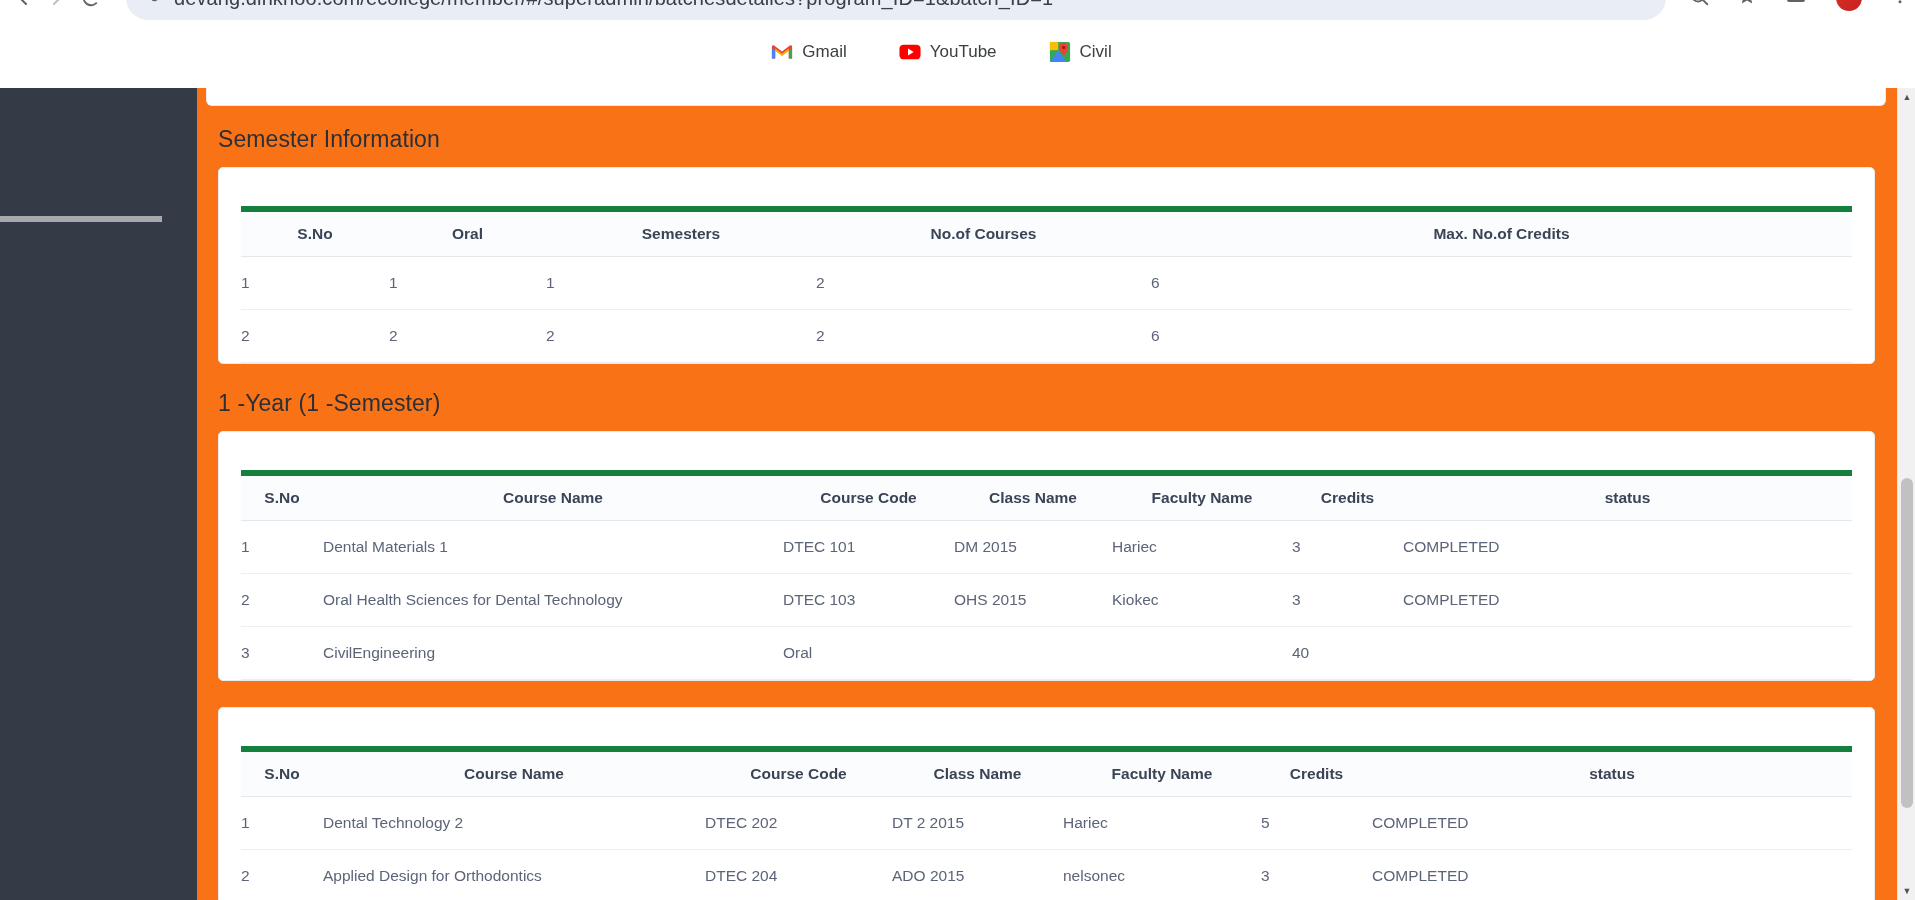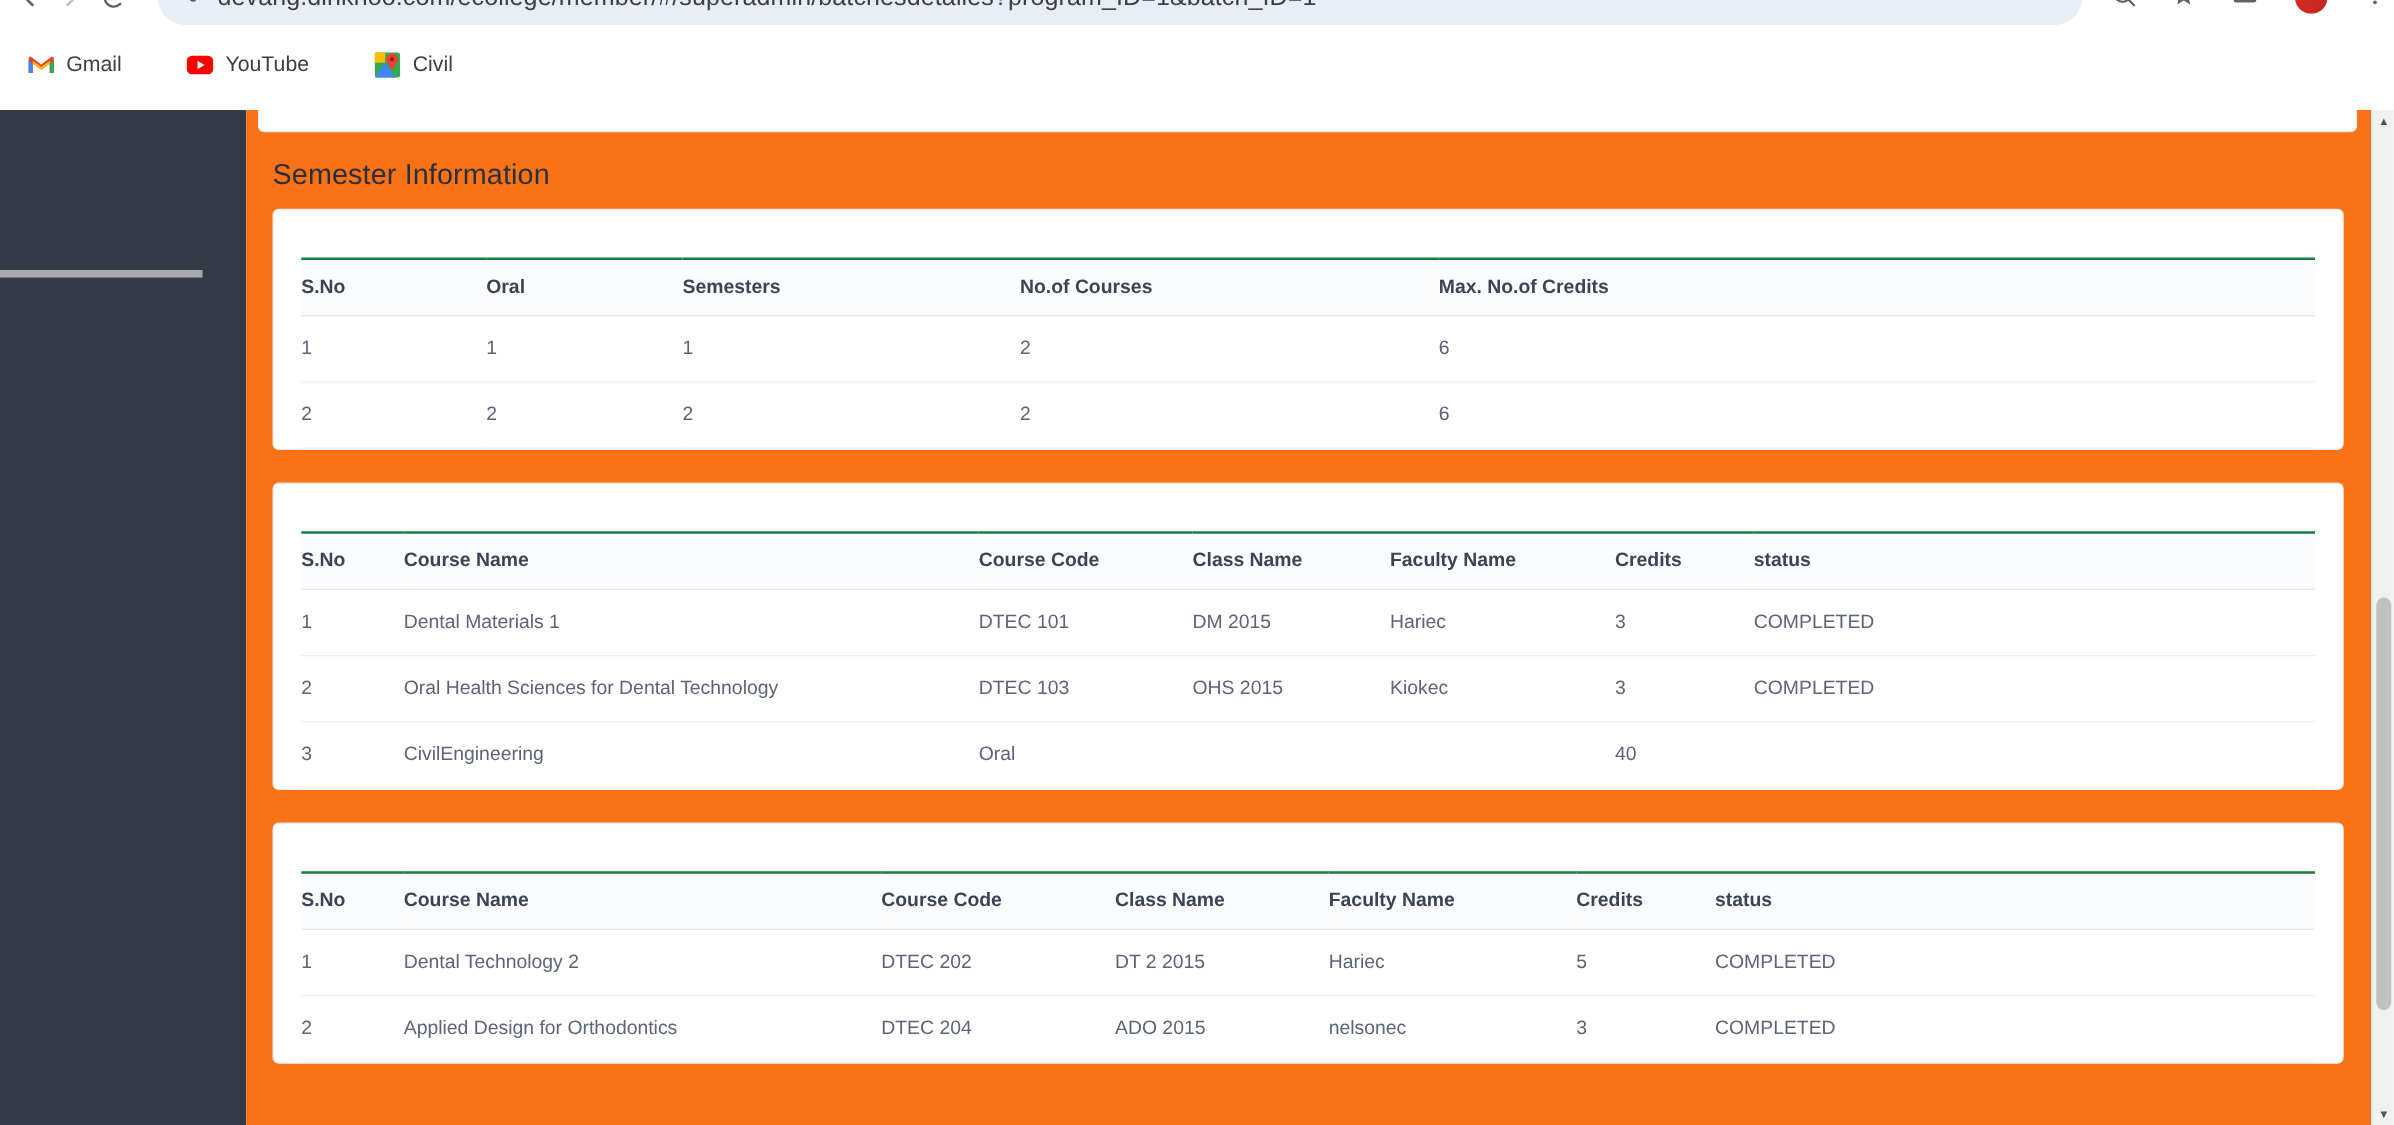--- a/index.html
+++ b/index.html
@@ -58,22 +58,23 @@
     width: 30px; height: 30px; border-radius: 50%;
     background: linear-gradient(135deg,#d93025 0%, #c5221f 100%);
     border: 2px solid #fff;
   }
 
   
   .bookmarks {
     position: absolute; top: 26px; left: 0;
     width: 1915px; height: 52px;
     display: flex; align-items: center;
-    padding-left: 14px;
+    padding-left: 4px;
     background: #ffffff;
+    justify-content: center;
   }
   .bm {
     display: flex; align-items: center;
     gap: 9px; margin-right: 36px;
     padding: 5px 8px; border-radius: 6px;
     cursor: default;
   }
   .bm-label {
     font-size: 17px; color: #3c4043;
     white-space: nowrap;
@@ -132,26 +133,26 @@
   }
 
   .card-pad-top { height: 38px; }
 
   table.grid {
     width: 100%;
     border-collapse: collapse;
     table-layout: fixed;
   }
   table.grid thead th {
-    text-align: left;
+    text-align: center;
     font-size: 15.5px;
     font-weight: 700;
     color: #3b4456;
     padding: 13px 0 13px 0;
-    border-top: 2px solid #15803d;
+    border-top: 6px solid #15803d;
     border-bottom: 1px solid #e4e7eb;
     background: #fbfcfd;
     white-space: nowrap;
   }
   table.grid tbody td {
     font-size: 15.5px;
     color: #5a6madd;
     color: #5b6478;
     padding: 17px 0 17px 0;
     border-bottom: 1px solid #edeff2;
@@ -355,20 +356,21 @@
               <td>2</td>
               <td>6</td>
             </tr>
           </tbody>
         </table>
       </div>
     </div>
 
     <div class="spacer-sm"></div>
 
+    <h2 class="section-title sub">1 -Year (1 -Semester)</h2>
 
     <div class="card">
       <div class="card-pad-top"></div>
       <div class="course-table">
         <table class="grid">
           <colgroup>
             <col class="crsA-c1">
               <col class="crsA-c2">
               <col class="crsA-c3">
               <col class="crsA-c4">

